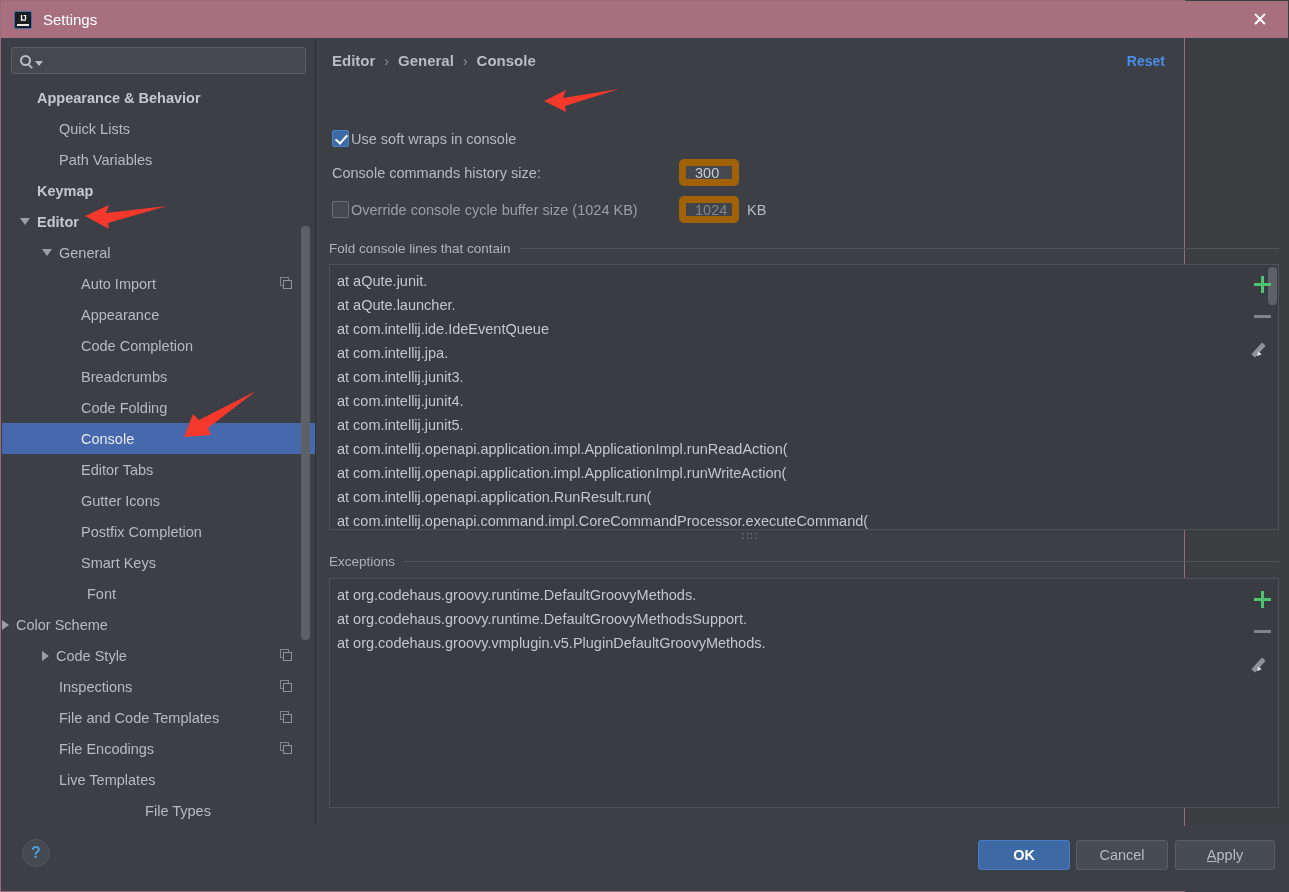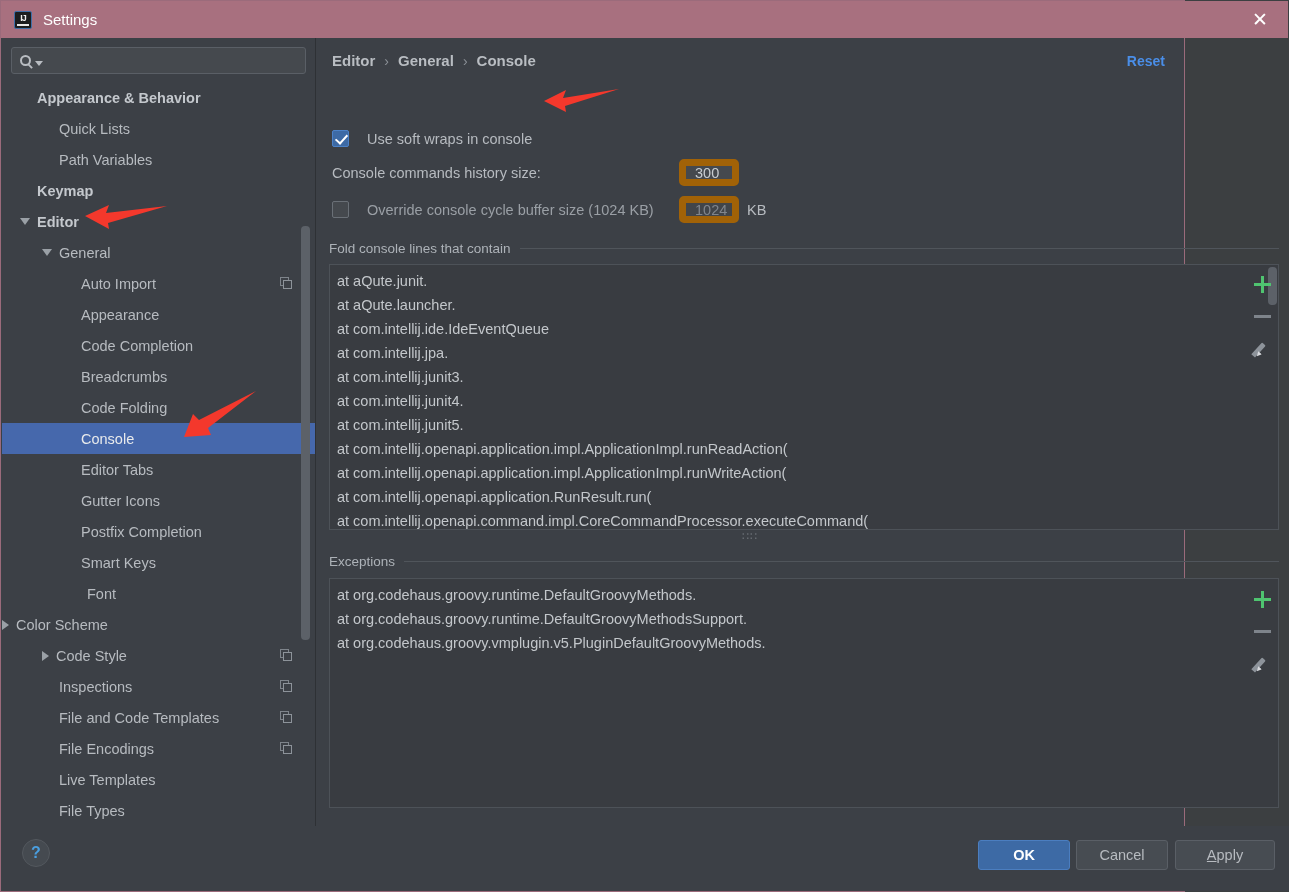--- a/index.html
+++ b/index.html
@@ -126,21 +126,21 @@
     font-size: 15px; font-weight: bold; color: #b9bdc2;
     display: flex; align-items: center; gap: 9px;
   }
   .crumb-sep { color: #8b9097; font-weight: normal; font-size: 14px; }
   #reset-link {
     position: absolute; right: 18px; top: 15px;
     color: #4a8ee8; font-size: 14px; font-weight: bold; cursor: pointer;
   }
 
   .check-row {
-    position: absolute; display: flex; align-items: center; gap: 18px;
+    position: absolute; display: flex; align-items: center; gap: 2px;
   }
   .checkbox {
     width: 17px; height: 17px; border-radius: 2px; flex: none;
     border: 1px solid #6a7077; background: #45494e;
     position: relative; cursor: pointer;
   }
   .checkbox.checked {
     background: #3d6aa5; border: 1px solid #4c82c8;
   }
   .checkbox.checked::after {
@@ -374,21 +374,21 @@
           <span class="tree-label">File Encodings</span>
           <span class="copy-icon">
             <span class="sq1"></span>
             <span class="sq2"></span>
           </span>
         </div>
         <div class="tree-row" style="padding-left: 40px;">
           <span class="tree-arrow none"></span>
           <span class="tree-label">Live Templates</span>
         </div>
-        <div class="tree-row" style="padding-left: 40px;">
+        <div class="tree-row" style="padding-left: 40px; justify-content: center;">
           <span class="tree-arrow none"></span>
           <span class="tree-label">File Types</span>
         </div>
       </div>
     <div id="sidebar-scroll-track"></div>
     <div id="sidebar-scroll-thumb"></div>
   </div>
   <div id="sidebar-divider"></div>
 
   <div id="main">

